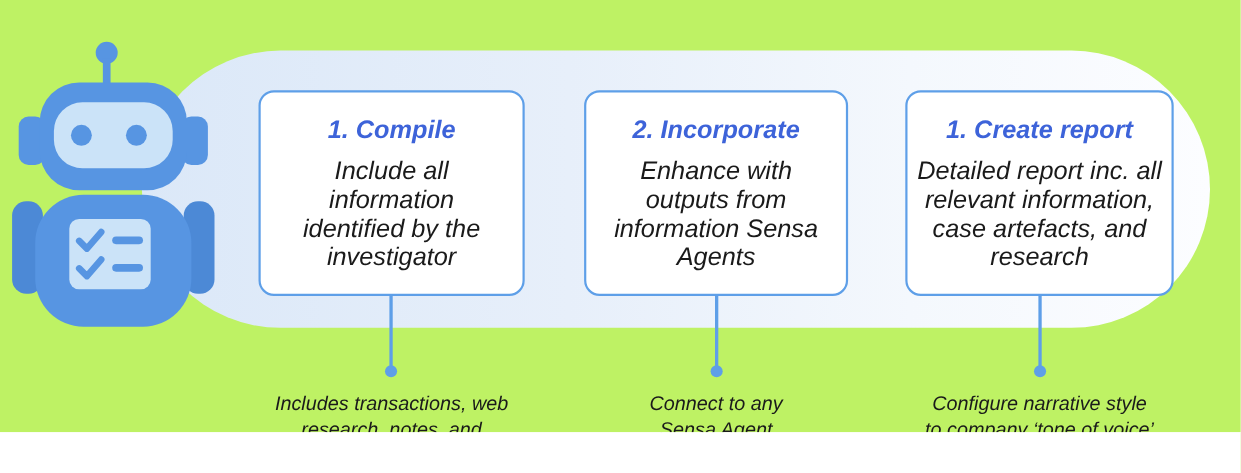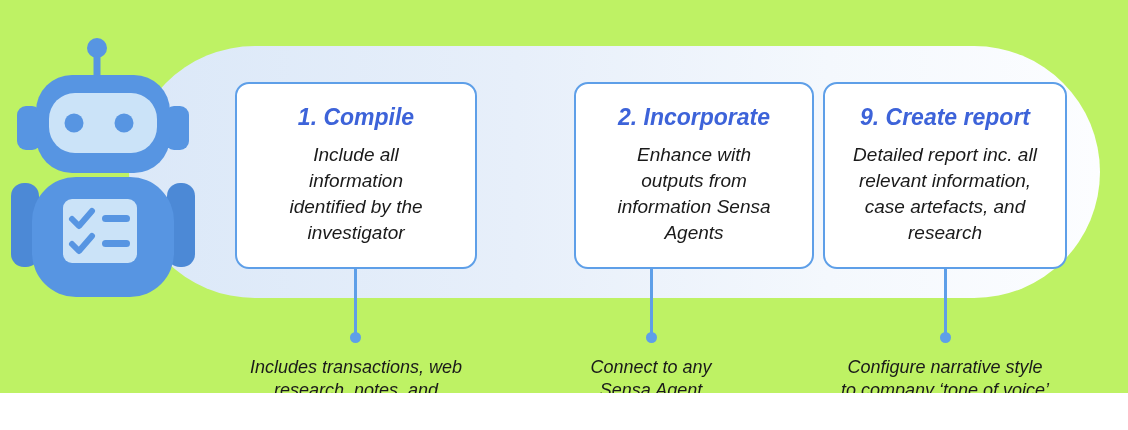--- a/index.html
+++ b/index.html
@@ -35,31 +35,31 @@
     position:absolute;
     top:82px;height:187px;
     background:var(--card-bg,#ffffff);
     border:2px solid var(--card-border,#5e9fe8);
     border-radius:14px;
     box-sizing:border-box;
     text-align:center;
     padding-top:20px;
   }
   .card-1{left:235px;width:242px;}
-  .card-2{left:531px;width:240px;margin-left:43px;}
+  .card-2{left:531px;width:240px;}
   .card-3{left:823px;width:244px;}
   .step-title{
     font-size:23px;
     font-weight:bold;
     color:var(--title-blue,#3d63d9);
     margin-bottom:11px;
     white-space:pre-line;
   }
   .step-desc{
-    font-size:19px;
+    font-size:23px;
     line-height:26px;
     color:var(--text-dark,#1a1a1a);
     white-space:pre-line;
   }
   .connector-line{
     position:absolute;
     top:269px;height:68px;width:3px;
     background:var(--connector,#5e9fe8);
   }
   .line-1{left:354px;}
@@ -127,21 +127,21 @@
 investigator</div>
   </div>
   <div class="card card-2">
     <div class="step-title">2. Incorporate</div>
     <div class="step-desc">Enhance with
 outputs from
 information Sensa
 Agents</div>
   </div>
   <div class="card card-3">
-    <div class="step-title">9. Create report</div>
+    <div class="step-title">1. Create report</div>
     <div class="step-desc">Detailed report inc. all
 relevant information,
 case artefacts, and
 research</div>
   </div>
 
   <div class="connector-line line-1"></div>
   <div class="connector-dot dot-1"></div>
   <div class="connector-line line-2"></div>
   <div class="connector-dot dot-2"></div>

